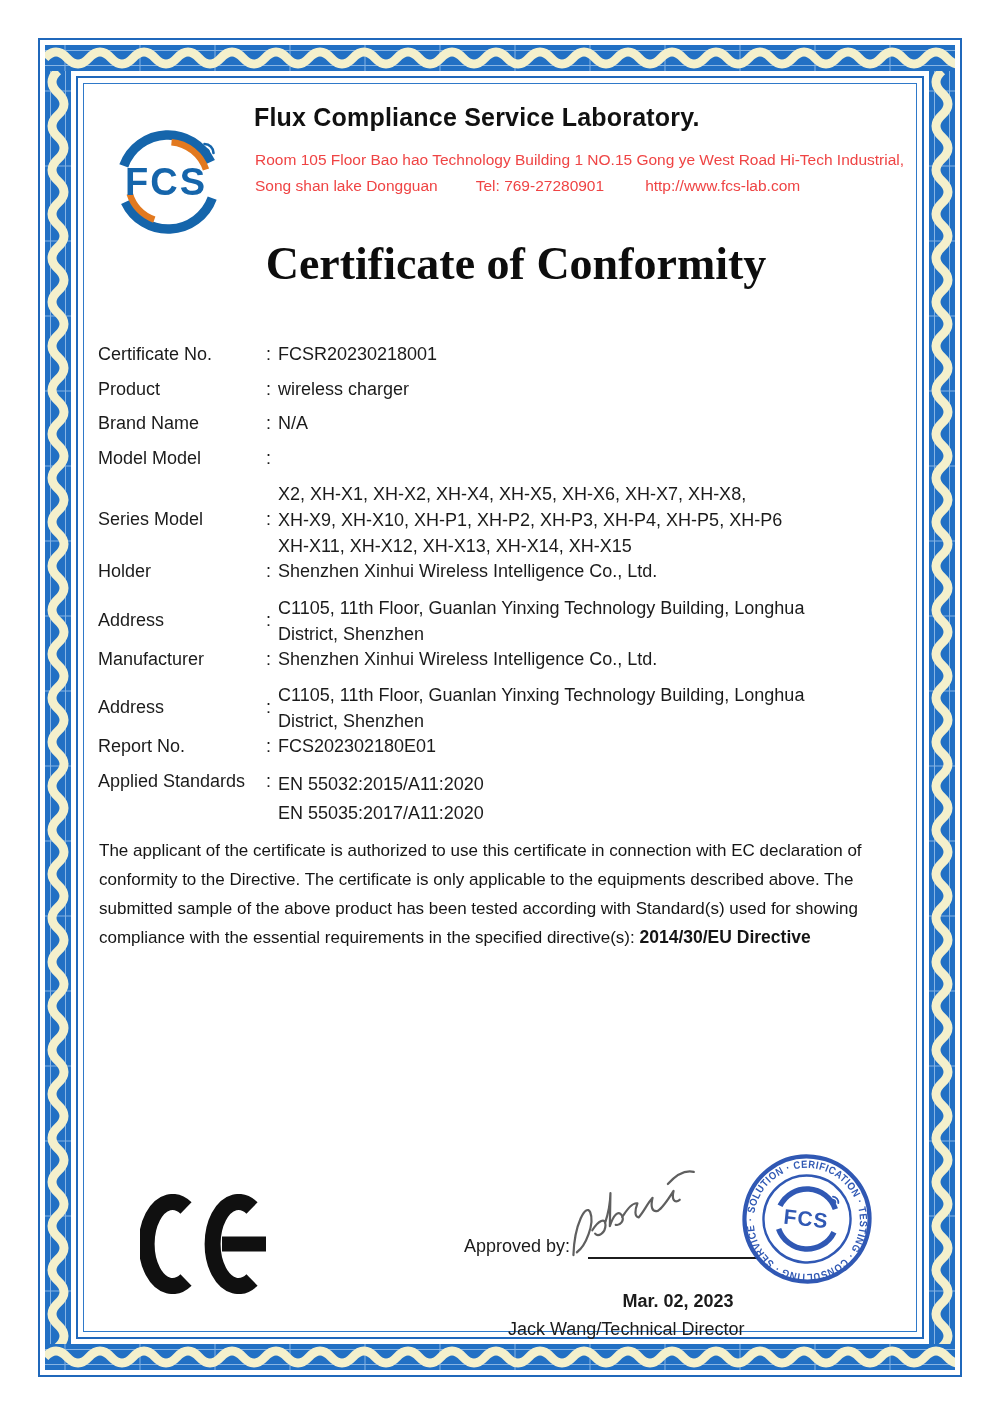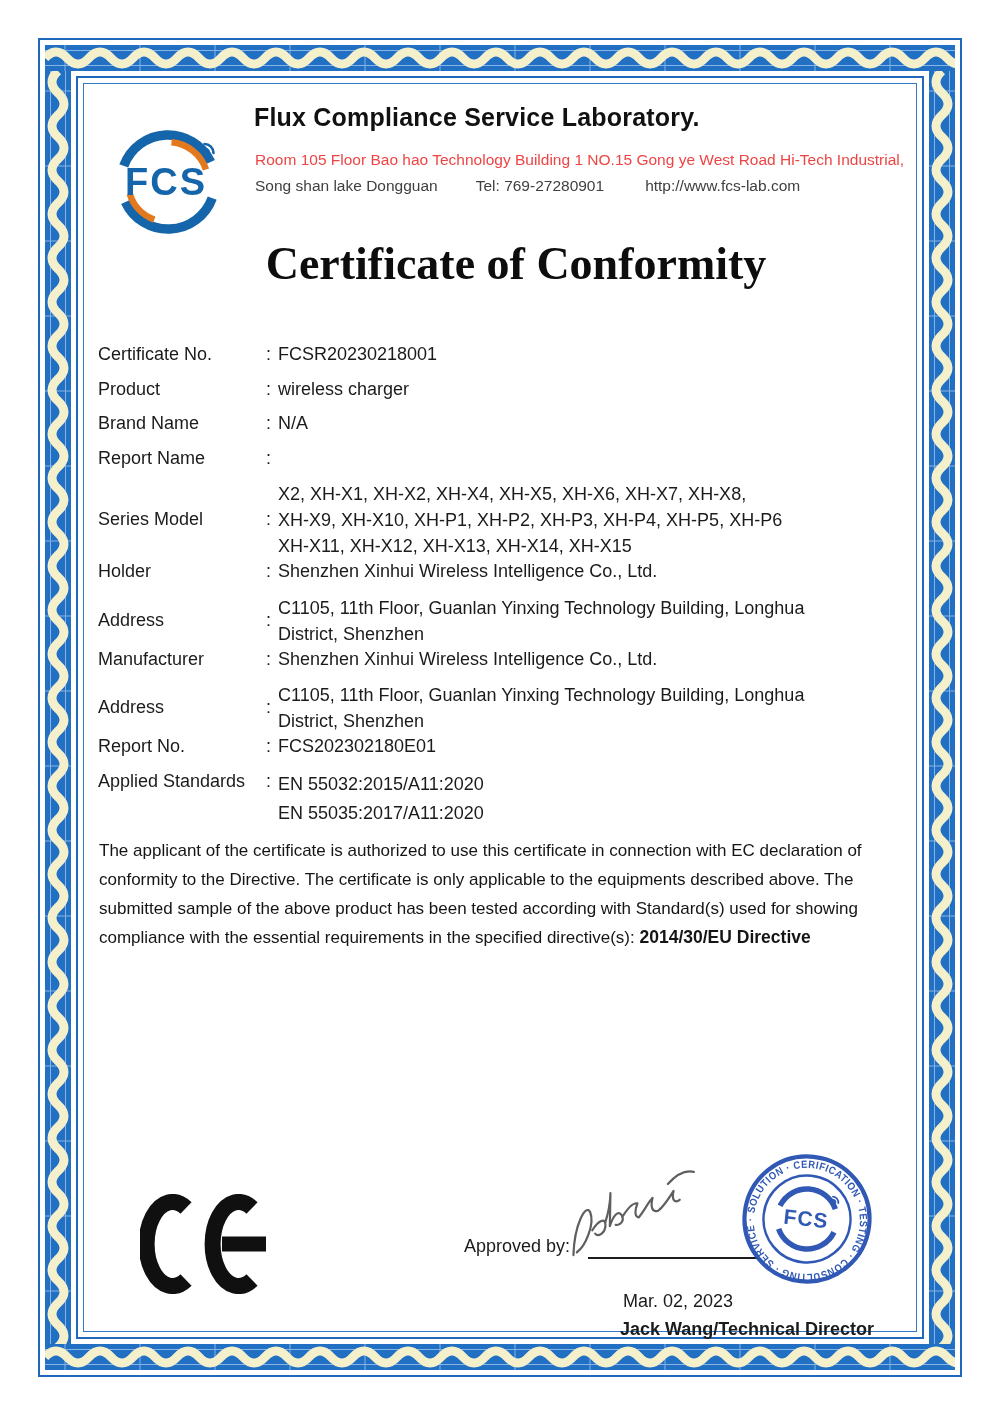--- a/index.html
+++ b/index.html
@@ -9,21 +9,21 @@
   .outer-line{position:absolute;inset:38px;border:2px solid #2068bb;pointer-events:none;}
   #band-layer{position:absolute;inset:0;pointer-events:none;}
   #band-layer svg{position:absolute;display:block;}
   .inner-line1{position:absolute;inset:76px;border:2px solid #2068bb;pointer-events:none;}
   .inner-line2{position:absolute;inset:83px;border:1px solid #2f79c9;pointer-events:none;}
   
   .logo{position:absolute;left:103px;top:124px;}
   .company{position:absolute;left:254px;top:103px;font-size:25px;font-weight:bold;color:#111;
            letter-spacing:.2px;white-space:nowrap;text-align:right;}
   .addr1{position:absolute;left:255px;top:151px;font-size:15.5px;white-space:nowrap;color:#ef4444;}
-  .addr2{position:absolute;left:255px;top:177px;font-size:15.5px;white-space:nowrap;color:#404040;display:flex;}
+  .addr2{position:absolute;left:255px;top:177px;font-size:15.5px;white-space:nowrap;color:#ef4444;display:flex;}
   .addr2 .tel{margin-left:38px;} .addr2 .web{margin-left:41px;}
   
   .title{position:absolute;left:60px;right:28px;top:237px;text-align:center;
          font-family:"Liberation Serif", serif;font-weight:bold;font-size:46px;color:#0d0d0d;}
   
   .fields{position:absolute;left:98px;top:343px;width:830px;}
   .row{display:flex;align-items:center;margin-bottom:11px;font-size:18px;}
   .row .lbl{flex:0 0 168px;line-height:23.5px;}
   .row .colon{flex:0 0 12px;line-height:23.5px;}
   .row .val{flex:1;}
@@ -36,23 +36,23 @@
   .decl{position:absolute;left:99px;top:836px;font-size:17px;color:#151515;}
   .decl .dline{line-height:29px;white-space:nowrap;}
   .decl b{font-size:17.5px;}
   
   .ce{position:absolute;left:140px;top:1194px;}
   .approved{position:absolute;left:464px;top:1236px;font-size:18px;white-space:nowrap;}
   .sigline{position:absolute;left:588px;top:1257px;width:170px;border-top:2px solid #1c1c1c;}
   .signature{position:absolute;left:556px;top:1176px;transform:rotate(-13deg);}
   .stamp{position:absolute;left:737px;top:1149px;transform:rotate(6deg);opacity:.95;}
   .date{position:absolute;left:553px;top:1291px;width:250px;text-align:center;
+        font-size:18px;font-weight:bold;white-space:nowrap;}
+  .signatory{position:absolute;left:508px;top:1319px;width:330px;text-align:left;
         font-size:18px;font-weight:normal;white-space:nowrap;}
-  .signatory{position:absolute;left:544px;top:1319px;width:330px;text-align:right;
-        font-size:18px;font-weight:bold;white-space:nowrap;}
 </style>
 </head>
 <body>
 
 <div class="page">
 
   <div class="outer-line"></div>
   <div id="band-layer">
       <svg width="910" height="26" style="left: 45px; top: 45px;">
         <rect width="100%" height="100%" fill="#2270c4"></rect>
@@ -120,21 +120,21 @@
 
     <div class="row">
       <div class="lbl">Brand Name</div>
       <div class="colon">:</div>
       <div class="val">
           <div class="line">N/A</div>
         </div>
     </div>
 
     <div class="row">
-      <div class="lbl">Report Name</div>
+      <div class="lbl">Model Model</div>
       <div class="colon">:</div>
     </div>
 
     <div class="row multi">
       <div class="lbl">Series Model</div>
       <div class="colon">:</div>
       <div class="val">
         <div class="line">X2, XH-X1, XH-X2, XH-X4, XH-X5, XH-X6, XH-X7, XH-X8,</div>
         <div class="line">XH-X9, XH-X10, XH-P1, XH-P2, XH-P3, XH-P4, XH-P5, XH-P6</div>
         <div class="line">XH-X11, XH-X12, XH-X13, XH-X14, XH-X15</div>

